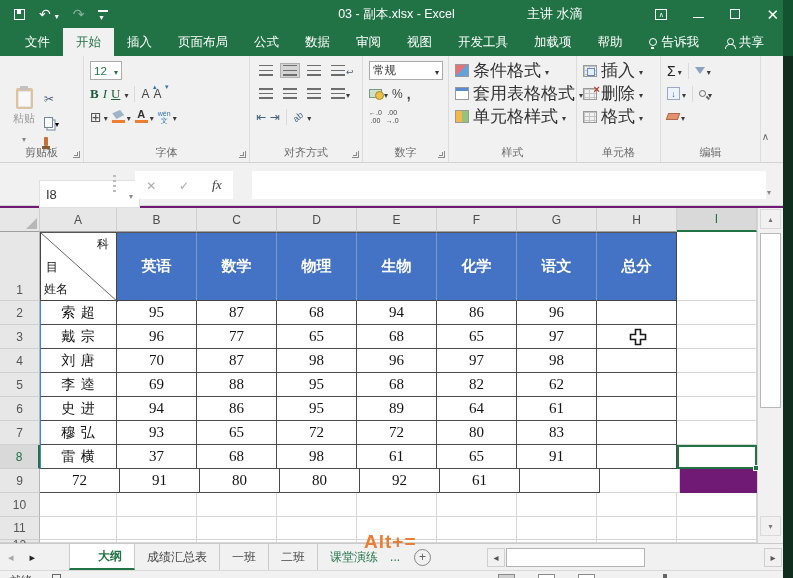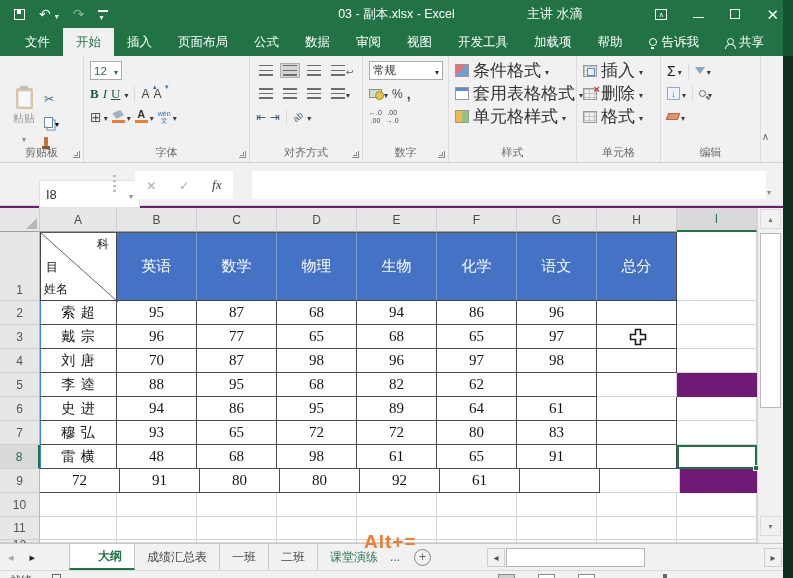--- a/index.html
+++ b/index.html
@@ -151,21 +151,21 @@
   .tri{position:absolute;right:2px;bottom:2px;width:0;height:0;border-left:11px solid transparent;border-bottom:11px solid #b7b7b7;}
   .ca{width:77px;} .c{width:80px;} .rh{width:40px;}
   .colsel{background:#d9d9d9 !important;color:#217346 !important;border-bottom:2px solid #217346 !important;}
   .rh{background:#e7e7e7;border-right:1px solid #b5b5b5;border-bottom:1px solid #cfcfcf;
       display:flex;align-items:center;justify-content:center;font-size:12px;color:#555;flex:0 0 auto;}
   .rh.sel{background:#d9d9d9;color:#217346;border-right:2px solid #217346;}
   .rh1{align-items:flex-end;padding-bottom:3px;}
   .diag{position:relative;background:#fff;border-right:1px solid #444;border-bottom:1px solid #444;border-left:1px solid #444;border-top:1px solid #555;font-size:12px;color:#111;}
   .diag svg{position:absolute;left:0;top:0;}
   .d1{position:absolute;right:7px;top:3px;} .d2{position:absolute;left:5px;top:26px;} .d3{position:absolute;left:3px;bottom:2px;}
-  .blue{background:#4472C4;color:#fff;font-weight:normal;font-size:15px;display:flex;align-items:center;justify-content:center;
+  .blue{background:#4472C4;color:#fff;font-weight:bold;font-size:15px;display:flex;align-items:center;justify-content:center;
         border-right:1px solid #7e99cc;border-bottom:1px solid #444;border-top:1px solid #555;font-family:"Liberation Sans",sans-serif;}
   .blue.lastb{border-right:1px solid #444;}
   .gl{border-right:1px solid #d6d6d6;border-bottom:1px solid #d6d6d6;background:#fff;}
   .tb{border-right:1px solid #4a4a4a;border-bottom:1px solid #4a4a4a;background:#fff;display:flex;align-items:center;justify-content:center;
       font-family:"Liberation Serif","DejaVu Serif",serif;font-size:15px;color:#111;}
   .tb.first{border-left:1px solid #3b82f6;}
   .nm{font-size:14px;letter-spacing:1px;}
   .r23{height:23px;} .r3{height:3px;overflow:hidden;border-bottom:none;}
   .r3 .rh{align-items:flex-start;line-height:10px;}
 
@@ -558,20 +558,21 @@
       <div class="c tb">96</div>
       <div class="c tb">97</div>
       <div class="c tb">98</div>
       <div class="c tb"></div>
       <div class="c gl"></div>
     </div>
 
     <div class="gr">
       <div class="rh">5</div>
       <div class="ca tb first nm">李 逵</div>
+      <div class="c tb">69</div>
       <div class="c tb">88</div>
       <div class="c tb">95</div>
       <div class="c tb">68</div>
       <div class="c tb">82</div>
       <div class="c tb">62</div>
       <div class="c tb"></div>
       <div class="c gl"></div>
     </div>
 
     <div class="gr">
@@ -596,21 +597,21 @@
       <div class="c tb">72</div>
       <div class="c tb">80</div>
       <div class="c tb">83</div>
       <div class="c tb"></div>
       <div class="c gl"></div>
     </div>
 
     <div class="gr">
       <div class="rh sel">8</div>
       <div class="ca tb first nm">雷 横</div>
-      <div class="c tb">48</div>
+      <div class="c tb">37</div>
       <div class="c tb">68</div>
       <div class="c tb">98</div>
       <div class="c tb">61</div>
       <div class="c tb">65</div>
       <div class="c tb">91</div>
       <div class="c tb"></div>
       <div class="c gl"></div>
     </div>
 
     <div class="gr">

